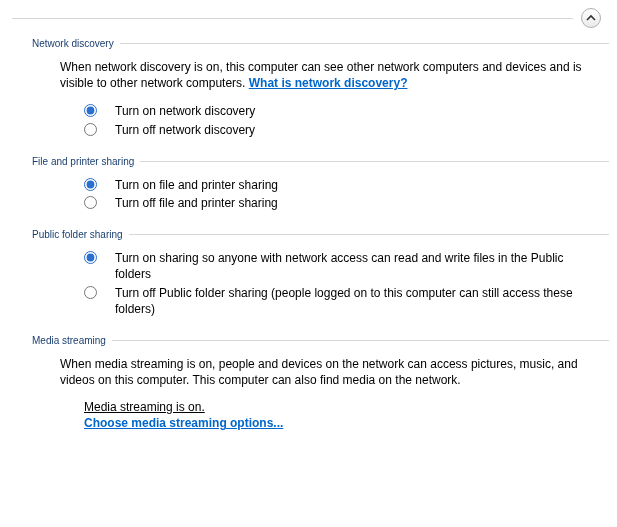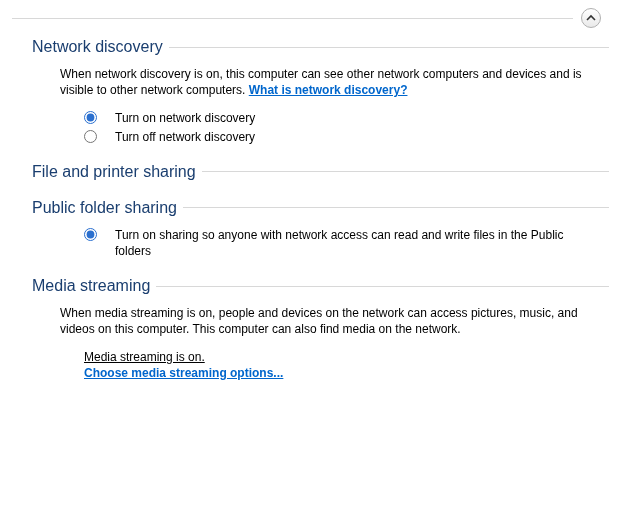--- a/index.html
+++ b/index.html
@@ -43,21 +43,21 @@
       margin-left: 28px;
       margin-bottom: 18px;
     }
     .section-header {
       display: flex;
       align-items: center;
       margin-bottom: 10px;
     }
     .section-header .label {
       color: #1a3e6f;
-      font-size: 16px;
+      font-size: 10px;
       padding-right: 6px;
     }
     .section-header .rule {
       flex: 1;
       height: 1px;
       background: #d8d8d8;
     }
     .section-body {
       margin-left: 28px;
       margin-right: 12px;
@@ -128,33 +128,47 @@
     </div>
   </div>
 </div>
 
 <div class="section">
   <div class="section-header">
     <span class="label">File and printer sharing</span>
     <span class="rule"></span>
   </div>
   <div class="section-body">
+    <div class="opts">
+      <div class="opt">
+        <input type="radio" name="fp" id="fp-on" checked="" style="">
+        <label for="fp-on">Turn on file and printer sharing</label>
+      </div>
+      <div class="opt">
+        <input type="radio" name="fp" id="fp-off" style="">
+        <label for="fp-off">Turn off file and printer sharing</label>
+      </div>
+    </div>
   </div>
 </div>
 
 <div class="section">
   <div class="section-header">
     <span class="label">Public folder sharing</span>
     <span class="rule"></span>
   </div>
   <div class="section-body">
     <div class="opts">
       <div class="opt">
         <input type="radio" name="pf" id="pf-on" checked="" style="">
         <label for="pf-on">Turn on sharing so anyone with network access can read and write files in the Public folders</label>
+      </div>
+      <div class="opt">
+        <input type="radio" name="pf" id="pf-off" style="">
+        <label for="pf-off">Turn off Public folder sharing (people logged on to this computer can still access these folders)</label>
       </div>
     </div>
   </div>
 </div>
 
 <div class="section">
   <div class="section-header">
     <span class="label">Media streaming</span>
     <span class="rule"></span>
   </div>

